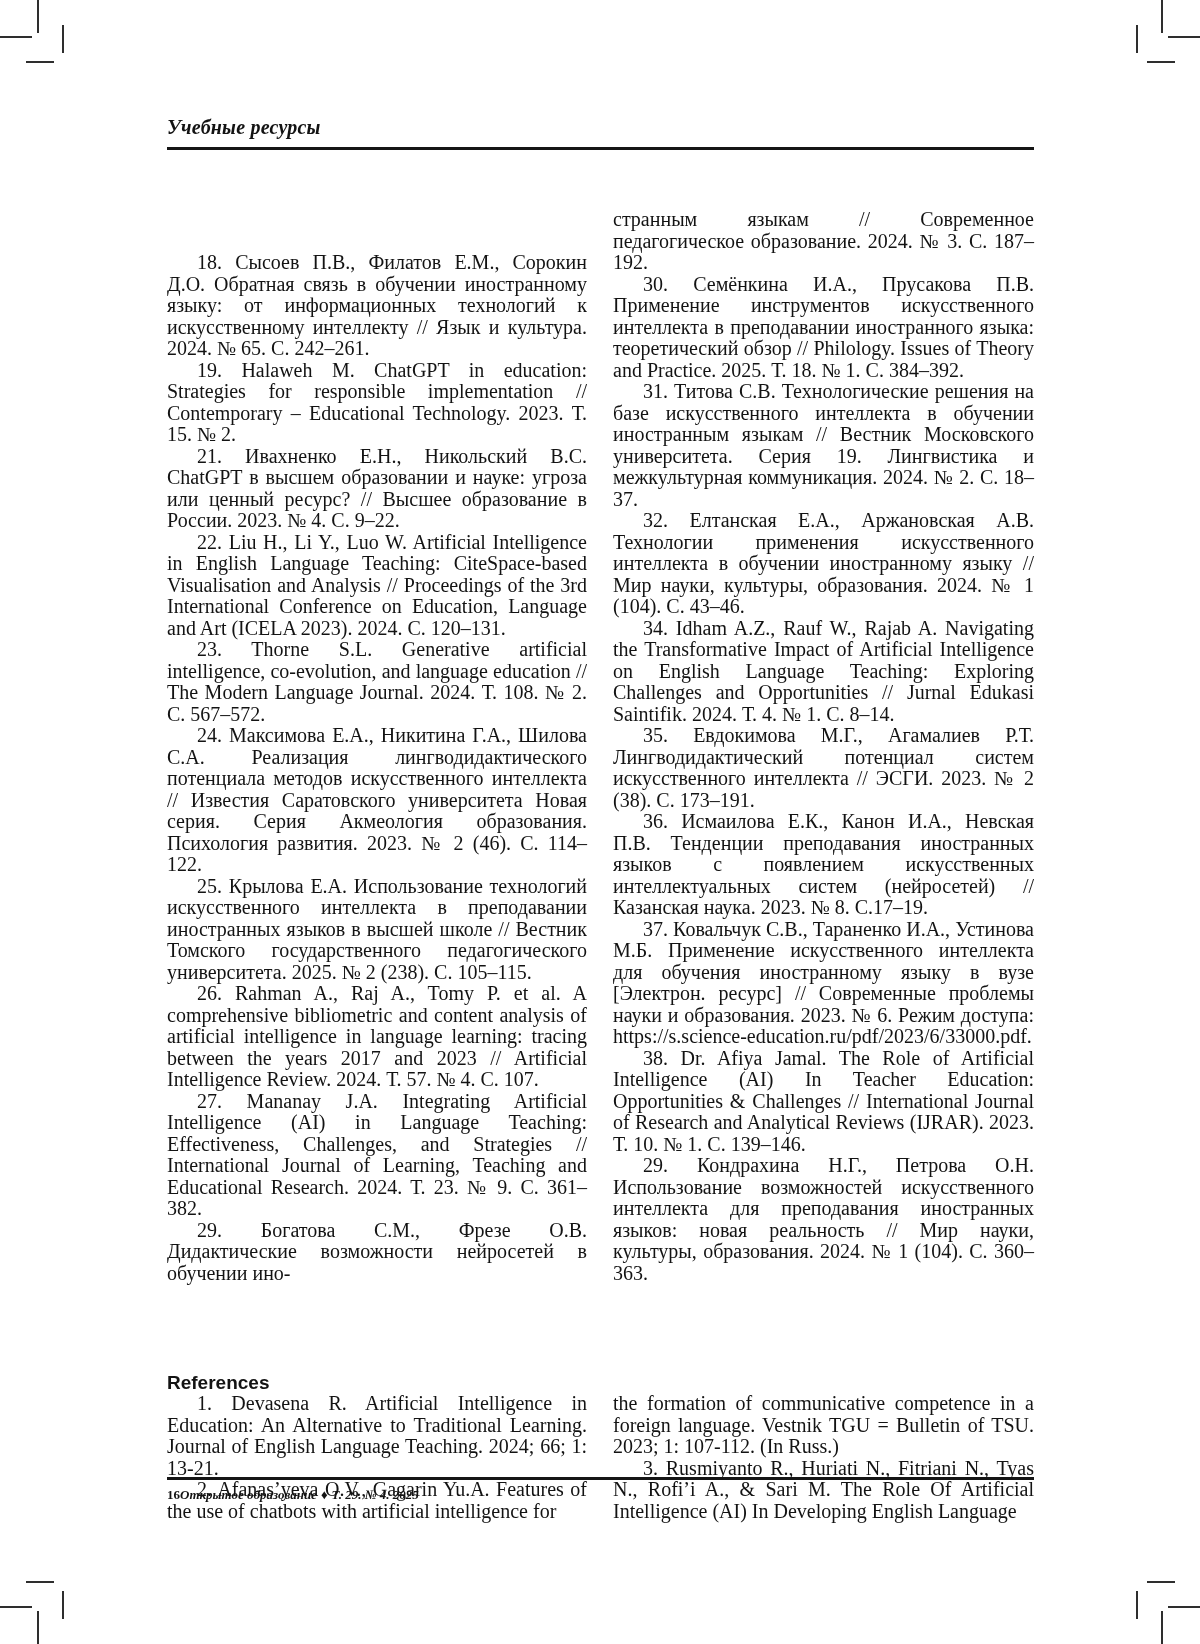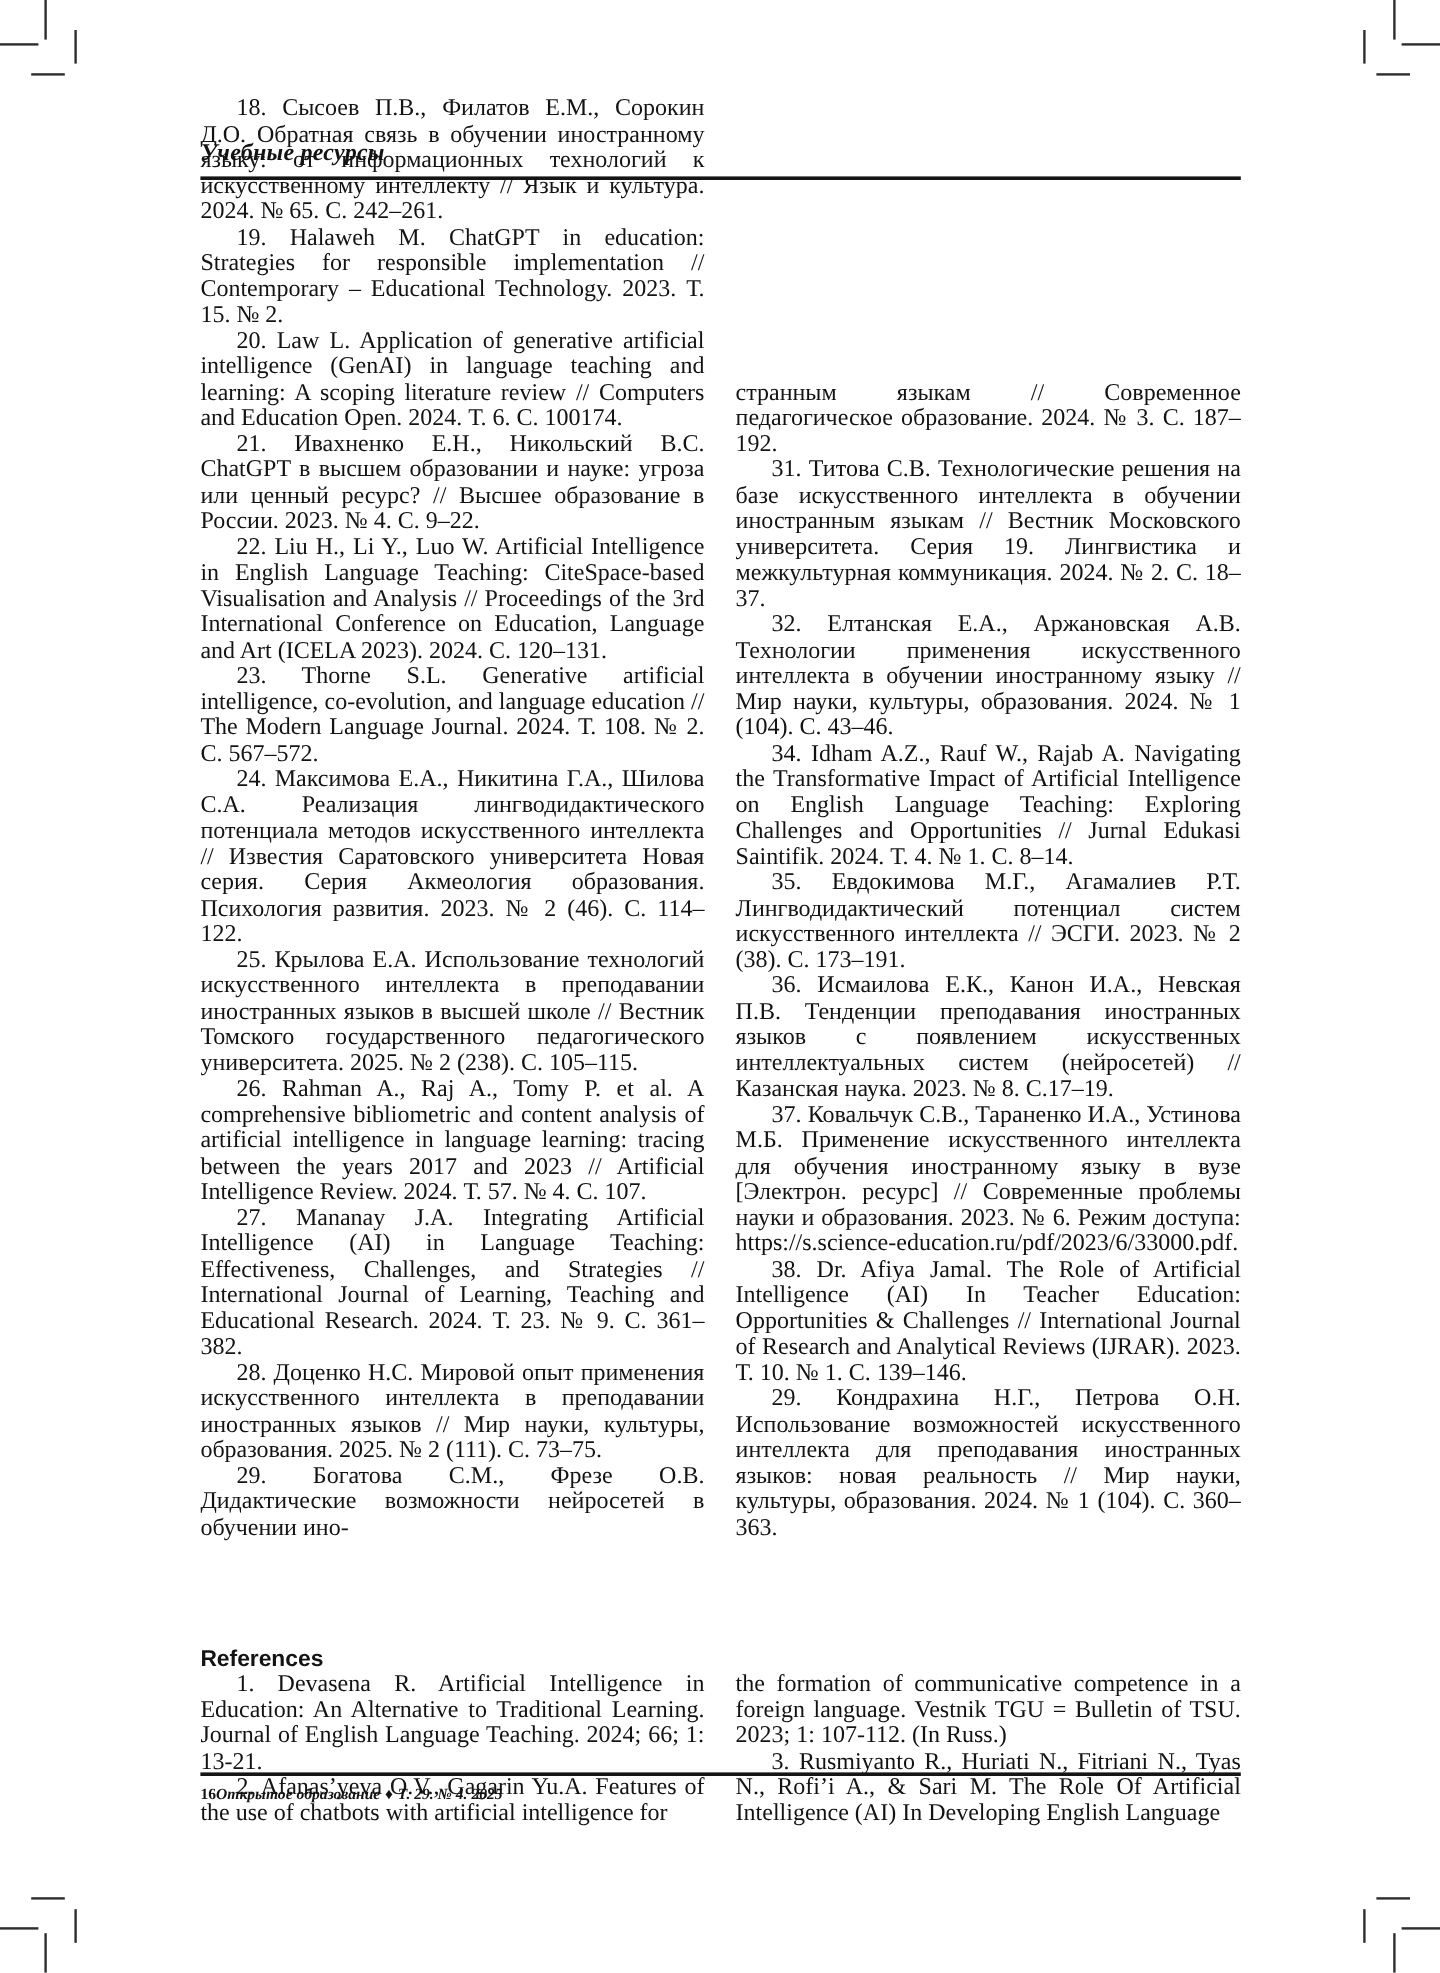--- a/index.html
+++ b/index.html
@@ -78,34 +78,33 @@
 
 <div class="content">
 
   <div class="running-head">Учебные ресурсы</div>
   <div class="head-rule"></div>
 
   <div class="section biblio">
     <div class="col left">
         <p class="ref">18. Сысоев П.В., Филатов Е.М., Сорокин Д.О. Обратная связь в обучении иностранному языку: от информационных технологий к искусственному интеллекту // Язык и культура. 2024. № 65. С. 242–261.</p>
         <p class="ref">19. Halaweh M. ChatGPT in education: Strategies for responsible implementation // Contemporary – Educational Technology. 2023. Т. 15. № 2.</p>
-        <p class="ref">20. Law L. Application of generative artificial intelligence (GenAI) in language teaching and learning: A scoping literature review // Computers and Education Open. 2024. Т. 6. С. 100174.</p>
         <p class="ref">21. Ивахненко Е.Н., Никольский В.С. ChatGPT в высшем образовании и науке: угроза или ценный ресурс? // Высшее образование в России. 2023. № 4. С. 9–22.</p>
         <p class="ref">22. Liu H., Li Y., Luo W. Artificial Intelligence in English Language Teaching: CiteSpace-based Visualisation and Analysis // Proceedings of the 3rd International Conference on Education, Language and Art (ICELA 2023). 2024. С. 120–131.</p>
         <p class="ref">23. Thorne S.L. Generative artificial intelligence, co-evolution, and language education // The Modern Language Journal. 2024. Т. 108. № 2. С. 567–572.</p>
         <p class="ref">24. Максимова Е.А., Никитина Г.А., Шилова С.А. Реализация лингводидактического потенциала методов искусственного интеллекта // Известия Саратовского университета Новая серия. Серия Акмеология образования. Психология развития. 2023. № 2 (46). С. 114–122.</p>
         <p class="ref">25. Крылова Е.А. Использование технологий искусственного интеллекта в преподавании иностранных языков в высшей школе // Вестник Томского государственного педагогического университета. 2025. № 2 (238). С. 105–115.</p>
         <p class="ref">26. Rahman A., Raj A., Tomy P. et al. A comprehensive bibliometric and content analysis of artificial intelligence in language learning: tracing between the years 2017 and 2023 // Artificial Intelligence Review. 2024. Т. 57. № 4. С. 107.</p>
         <p class="ref">27. Mananay J.A. Integrating Artificial Intelligence (AI) in Language Teaching: Effectiveness, Challenges, and Strategies // International Journal of Learning, Teaching and Educational Research. 2024. Т. 23. № 9. С. 361–382.</p>
-        <p class="ref">28. Доценко Н.С. Мировой опыт применения искусственного интеллекта в преподавании иностранных языков // Мир науки, культуры, образования. 2025. № 2 (111). С. 73–75.</p>
         <p class="ref">29. Богатова С.М., Фрезе О.В. Дидактические возможности нейросетей в обучении ино-</p>
       </div>
     <div class="divider"></div>
     <div class="col right">
         <p class="ref cont">странным языкам // Современное педагогическое образование. 2024. № 3. С. 187–192.</p>
+        <p class="ref">30. Семёнкина И.А., Прусакова П.В. Применение инструментов искусственного интеллекта в преподавании иностранного языка: теоретический обзор // Philology. Issues of Theory and Practice. 2025. Т. 18. № 1. С. 384–392.</p>
         <p class="ref">31. Титова С.В. Технологические решения на базе искусственного интеллекта в обучении иностранным языкам // Вестник Московского университета. Серия 19. Лингвистика и межкультурная коммуникация. 2024. № 2. С. 18–37.</p>
         <p class="ref">32. Елтанская Е.А., Аржановская А.В. Технологии применения искусственного интеллекта в обучении иностранному языку // Мир науки, культуры, образования. 2024. № 1 (104). С. 43–46.</p>
         <p class="ref">34. Idham A.Z., Rauf W., Rajab A. Navigating the Transformative Impact of Artificial Intelligence on English Language Teaching: Exploring Challenges and Opportunities // Jurnal Edukasi Saintifik. 2024. Т. 4. № 1. С. 8–14.</p>
         <p class="ref">35. Евдокимова М.Г., Агамалиев Р.Т. Лингводидактический потенциал систем искусственного интеллекта // ЭСГИ. 2023. № 2 (38). С. 173–191.</p>
         <p class="ref">36. Исмаилова Е.К., Канон И.А., Невская П.В. Тенденции преподавания иностранных языков с появлением искусственных интеллектуальных систем (нейросетей) // Казанская наука. 2023. № 8. С.17–19.</p>
         <p class="ref">37. Ковальчук С.В., Тараненко И.А., Устинова М.Б. Применение искусственного интеллекта для обучения иностранному языку в вузе [Электрон. ресурс] // Современные проблемы науки и образования. 2023. № 6. Режим доступа: https://s.science-education.ru/pdf/2023/6/33000.pdf.</p>
         <p class="ref">38. Dr. Afiya Jamal. The Role of Artificial Intelligence (AI) In Teacher Education: Opportunities &amp; Challenges // International Journal of Research and Analytical Reviews (IJRAR). 2023. Т. 10. № 1. С. 139–146.</p>
         <p class="ref">29. Кондрахина Н.Г., Петрова О.Н. Использование возможностей искусственного интеллекта для преподавания иностранных языков: новая реальность // Мир науки, культуры, образования. 2024. № 1 (104). С. 360–363.</p>
       </div>
   </div>

